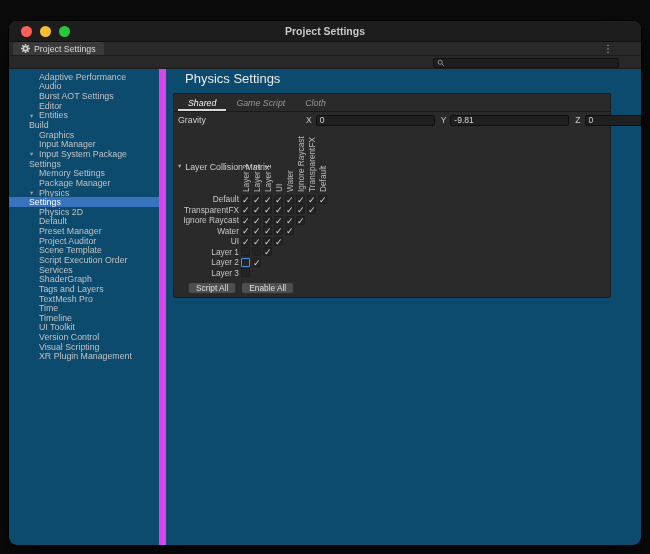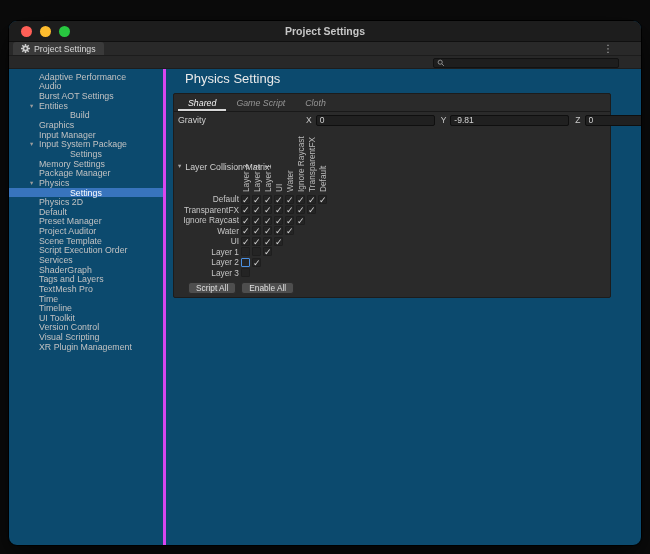--- a/index.html
+++ b/index.html
@@ -23,24 +23,24 @@
   .kebab { position:absolute; right:28px; top:1px; color:#b5b5b5; font-size:10px; line-height:12px; }
   
   .searchrow { height:13px; background:#282828; border-bottom:1px solid #1d1d1d; position:relative; }
   .searchfield { position:absolute; left:424px; top:2px; width:186px; height:9.5px;
                  background:#1e1e1e; border:1px solid #121212; border-radius:2px;
                  display:flex; align-items:center; gap:2px; padding:0 3px; }
   .searchfield input { flex:1; min-width:0; background:transparent; border:none; outline:none;
                        color:#cccccc; font-size:8px; font-family:inherit; }
   
   .content { position:absolute; top:48px; left:0; right:0; bottom:0; display:flex; }
-  .sidebar { width:157px; border-right:3px solid #d946ef; padding-top:3px; overflow:hidden; }
+  .sidebar { width:157px; border-right:7px solid #d946ef; padding-top:3px; overflow:hidden; }
   .sb-item { height:9.65px; display:flex; align-items:center; font-size:8.8px; color:#c2c2c2;
              padding-left:30px; position:relative; white-space:nowrap; }
-  .sb-item.child { padding-left:61px; }
+  .sb-item.child { padding-left:20px; }
   .sb-item.selected { background:#3874bd; color:#ffffff; }
   .sb-fold { position:absolute; left:21px; top:0; height:9.65px; line-height:9.65px;
              font-size:6.5px; color:#9c9c9c; }
   .main { flex:1; position:relative; }
   .main-title { position:absolute; left:19px; top:2px; font-size:13px; font-weight:normal; color:#eaeaea; }
   
   .section { position:absolute; left:7px; top:24px; width:438px; height:205px;
              background:#2a2a2a; border:1px solid #1c1c1c; border-radius:2px; }
   .tabs { height:18px; border-bottom:1px solid #191919; display:flex; padding-left:4px;font-style:italic; }
   .tab { padding:0 10px; display:flex; align-items:center; font-size:8.8px; color:#959595; }
@@ -117,20 +117,23 @@
           <div class="sb-item">
             <span>Adaptive Performance</span>
           </div>
           <div class="sb-item">
             <span>Audio</span>
           </div>
           <div class="sb-item">
             <span>Burst AOT Settings</span>
           </div>
           <div class="sb-item">
+            <span>Editor</span>
+          </div>
+          <div class="sb-item">
             <span class="sb-fold">▾</span>
             <span>Entities</span>
           </div>
           <div class="sb-item child">
             <span>Build</span>
           </div>
           <div class="sb-item">
             <span>Graphics</span>
           </div>
           <div class="sb-item">

